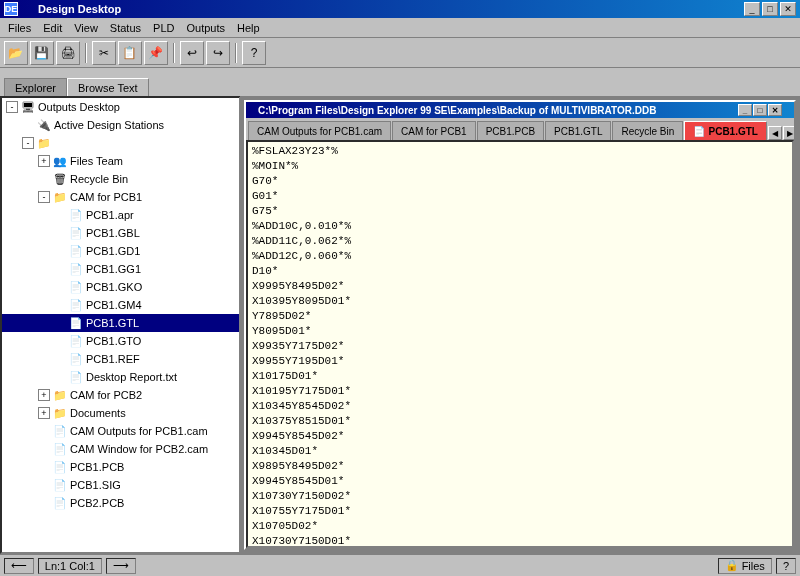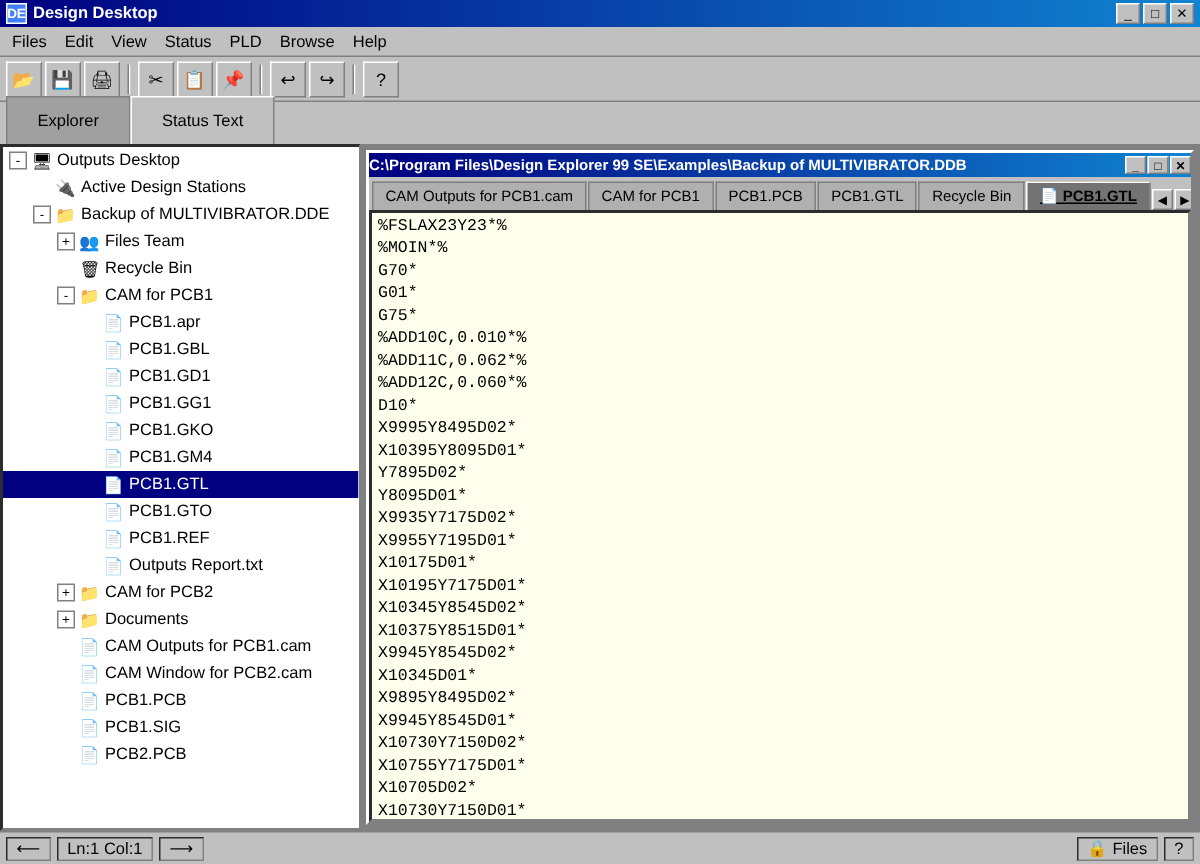--- a/index.html
+++ b/index.html
@@ -18,21 +18,21 @@
       color: white;
       height: 18px;
       display: flex;
       align-items: center;
       padding: 0 4px;
       justify-content: space-between;
     }
     .title-bar-left {
       display: flex;
       align-items: center;
-      gap: 4px;
+      gap: 20px;
       font-size: 11px;
       font-weight: bold;
     }
     .title-bar-icon {
       width: 14px;
       height: 14px;
       background: #4080ff;
       border: 1px solid #fff;
       font-size: 9px;
       display: flex;
@@ -105,27 +105,27 @@
 
     
     .main-tab-bar {
       background: #c0c0c0;
       display: flex;
       align-items: flex-end;
       padding: 2px 4px 0;
       height: 28px;
     }
     .main-tab {
-      padding: 3px 20px;
+      padding: 3px 10px;
       font-size: 11px;
       border: 1px solid #808080;
       border-bottom: none;
       background: #c0c0c0;
       cursor: pointer;
-      height: 32px;
+      height: 18px;
       display: flex;
       align-items: center;
     }
     .main-tab.active {
       background: #c0c0c0;
       border-color: #ffffff #808080 #c0c0c0 #ffffff;
       z-index: 1;
       font-weight: normal;
     }
     .main-tab:not(.active) {
@@ -208,21 +208,21 @@
       display: flex;
       flex-direction: column;
     }
 
     .mdi-title-bar {
       background: linear-gradient(to right, #000080, #1084d0);
       color: white;
       height: 16px;
       display: flex;
       align-items: center;
-      padding: 0 0;
+      padding: 0 12px;
       justify-content: space-between;
       font-size: 10px;
       font-weight: bold;
     }
     .mdi-title-btns {
       display: flex;
       gap: 1px;
     }
     .mdi-btn {
       width: 14px;
@@ -255,24 +255,23 @@
       border-bottom: none;
       background: #c0c0c0;
       cursor: pointer;
       height: 19px;
       display: flex;
       align-items: center;
       white-space: nowrap;
       margin-right: 1px;
     }
     .file-tab.active {
-      background: #737373;
+      background: #ef4444;
       border-color: #ffffff #808080 #c0c0c0 #ffffff;
       font-weight: bold;
-      text-decoration: underline;
     }
     .file-tab:not(.active) {
       background: #b0b0b0;
     }
     .file-tab-nav {
       display: flex;
       gap: 1px;
       margin-left: auto;
       align-items: center;
     }
@@ -340,63 +339,62 @@
     <div class="title-btn">✕</div>
   </div>
 </div>
 
 <div class="menu-bar">
   <span class="menu-item">Files</span>
   <span class="menu-item">Edit</span>
   <span class="menu-item">View</span>
   <span class="menu-item">Status</span>
   <span class="menu-item">PLD</span>
-  <span class="menu-item">Browse</span>
+  <span class="menu-item">Outputs</span>
   <span class="menu-item">Help</span>
 </div>
 
 <div class="toolbar">
   <div class="tb-btn">📂</div>
   <div class="tb-btn">💾</div>
   <div class="tb-btn">🖨</div>
   <div class="tb-separator"></div>
   <div class="tb-btn">✂</div>
   <div class="tb-btn">📋</div>
   <div class="tb-btn">📌</div>
   <div class="tb-separator"></div>
   <div class="tb-btn">↩</div>
   <div class="tb-btn">↪</div>
   <div class="tb-separator"></div>
   <div class="tb-btn">?</div>
 </div>
 
 <div class="main-tab-bar">
   <div class="main-tab">Explorer</div>
-  <div class="main-tab active">Status Text</div>
+  <div class="main-tab active">Browse Text</div>
 </div>
 
 <div class="content-area">
 
   <div class="left-panel">
 
     <div class="tree-item indent1">
       <span class="expand-btn">-</span>
       <span class="tree-icon">🖥</span>
       <span>Outputs Desktop</span>
     </div>
 
     <div class="tree-item indent2">
       <span class="tree-icon" style="margin-left:14px;">🔌</span>
       <span>Active Design Stations</span>
     </div>
 
     <div class="tree-item indent2">
       <span class="expand-btn">-</span>
       <span class="tree-icon">📁</span>
-      <span>Backup of MULTIVIBRATOR.DDE</span>
     </div>
 
     <div class="tree-item indent3">
       <span class="expand-btn">+</span>
       <span class="tree-icon">👥</span>
       <span>Files Team</span>
     </div>
 
     <div class="tree-item indent3">
       <span class="tree-icon" style="margin-left:14px;">🗑</span>
@@ -449,21 +447,21 @@
       <span>PCB1.GTO</span>
     </div>
 
     <div class="tree-item indent4">
       <span class="tree-icon" style="margin-left:14px;">📄</span>
       <span>PCB1.REF</span>
     </div>
 
     <div class="tree-item indent4">
       <span class="tree-icon" style="margin-left:14px;">📄</span>
-      <span>Outputs Report.txt</span>
+      <span>Desktop Report.txt</span>
     </div>
 
     <div class="tree-item indent3">
       <span class="expand-btn">+</span>
       <span class="tree-icon">📁</span>
       <span>CAM for PCB2</span>
     </div>
 
     <div class="tree-item indent3">
       <span class="expand-btn">+</span>

